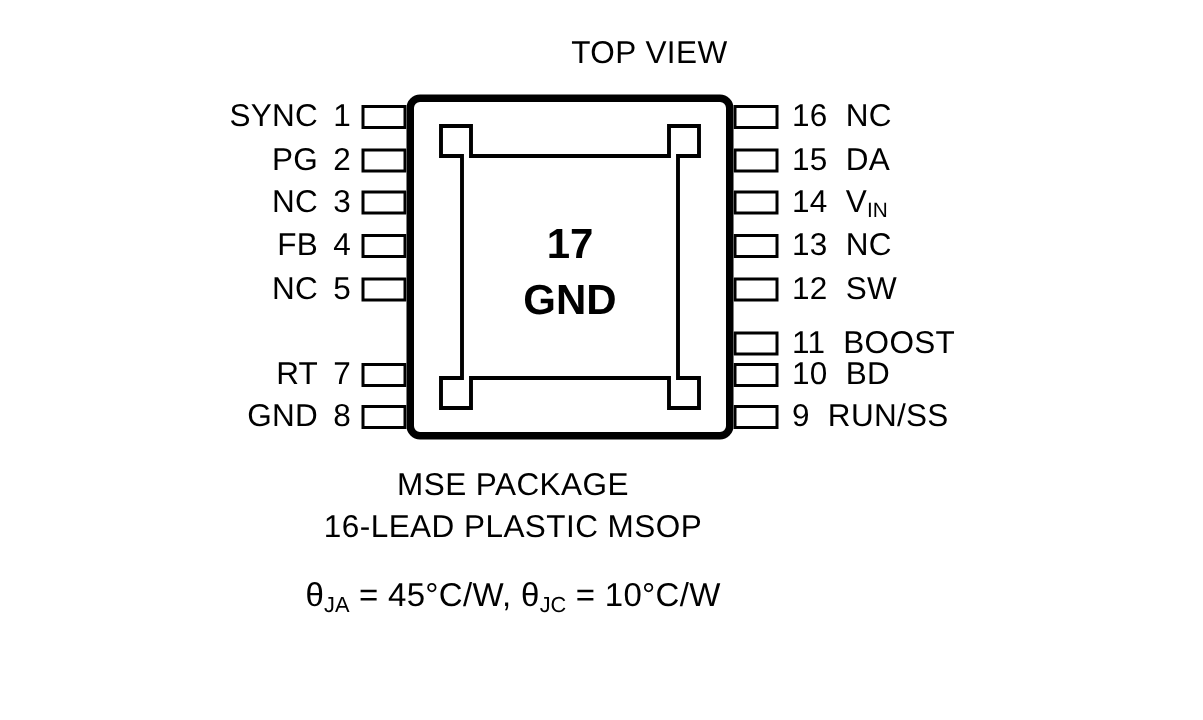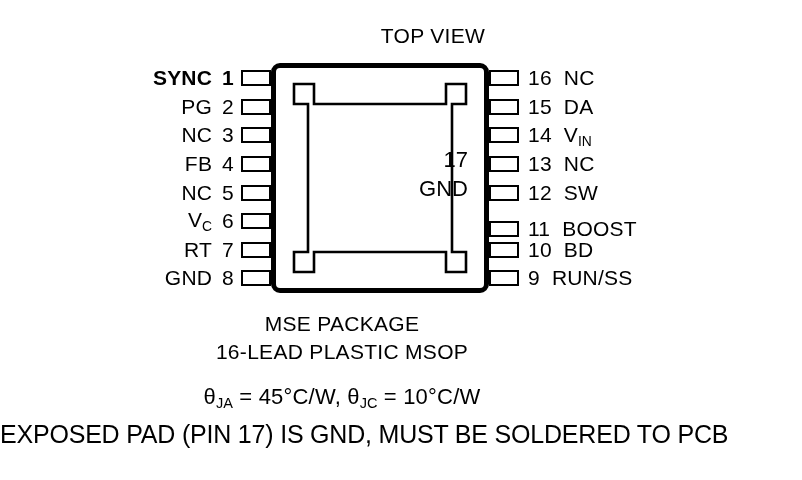--- a/index.html
+++ b/index.html
@@ -70,23 +70,24 @@
     top: 82px;
     width: 176px;
     height: 192px;
   }
 
   #pad-label {
     position: absolute;
     left: 292px;
     top: 145px;
     width: 176px;
-    text-align: right;
+    text-align: center;
     line-height: 1.32;
-    font-size: 22px;
+    font-size: 28px;
+    font-weight: bold;
   }
   #pad-label div { white-space: nowrap; }
 
   
   .pin-col {
     position: absolute;
     top: 63px;
     width: 200px;
     height: 230px;
   }
@@ -143,21 +144,21 @@
              L 154,190 L 154,170 L 22,170 L 22,190 L 2,190
              L 2,170 L 16,170 L 16,22 L 2,22 Z" fill="none" stroke="#000000" stroke-width="2.6"></path>
   </svg>
 
   <div id="pad-label">
     <div>17</div>
     <div>GND</div>
   </div>
 
   <div class="pin-col" id="pins-left">
-      <div class="pin" style="top: 1px; font-weight: bold;">
+      <div class="pin" style="top: 1px;">
         <span class="pin-name">SYNC</span>
         <span class="pin-num">1</span>
         <span class="lead"></span>
       </div>
       <div class="pin" style="top: 29.6px; text-align: right;">
         <span class="pin-name">PG</span>
         <span class="pin-num">2</span>
         <span class="lead"></span>
       </div>
       <div class="pin" style="top: 58.2px;">
@@ -168,25 +169,20 @@
       <div class="pin" style="top: 86.8px;">
         <span class="pin-name">FB</span>
         <span class="pin-num">4</span>
         <span class="lead"></span>
       </div>
       <div class="pin" style="top: 115.4px;">
         <span class="pin-name">NC</span>
         <span class="pin-num">5</span>
         <span class="lead"></span>
       </div>
-      <div class="pin" style="top: 144px;">
-        <span class="pin-name">V<span class="sub">C</span></span>
-        <span class="pin-num">6</span>
-        <span class="lead"></span>
-      </div>
       <div class="pin" style="top: 172.6px;">
         <span class="pin-name">RT</span>
         <span class="pin-num">7</span>
         <span class="lead"></span>
       </div>
       <div class="pin" style="top: 201.2px;">
         <span class="pin-name">GND</span>
         <span class="pin-num">8</span>
         <span class="lead"></span>
       </div>
@@ -234,15 +230,14 @@
         <span class="pin-name">RUN/SS</span>
       </div>
     </div>
 
   <div class="caption-line" id="pkg-name">MSE PACKAGE</div>
 
   <div class="caption-line" id="pkg-desc">16-LEAD PLASTIC MSOP</div>
 
   <div class="caption-line" id="theta-line">θ<span class="sub">JA</span> = 45°C/W, θ<span class="sub">JC</span> = 10°C/W</div>
 
-  <div class="caption-line" id="pad-note">EXPOSED PAD (PIN 17) IS GND, MUST BE SOLDERED TO PCB</div>
 
 </div>
 
 </body></html>

